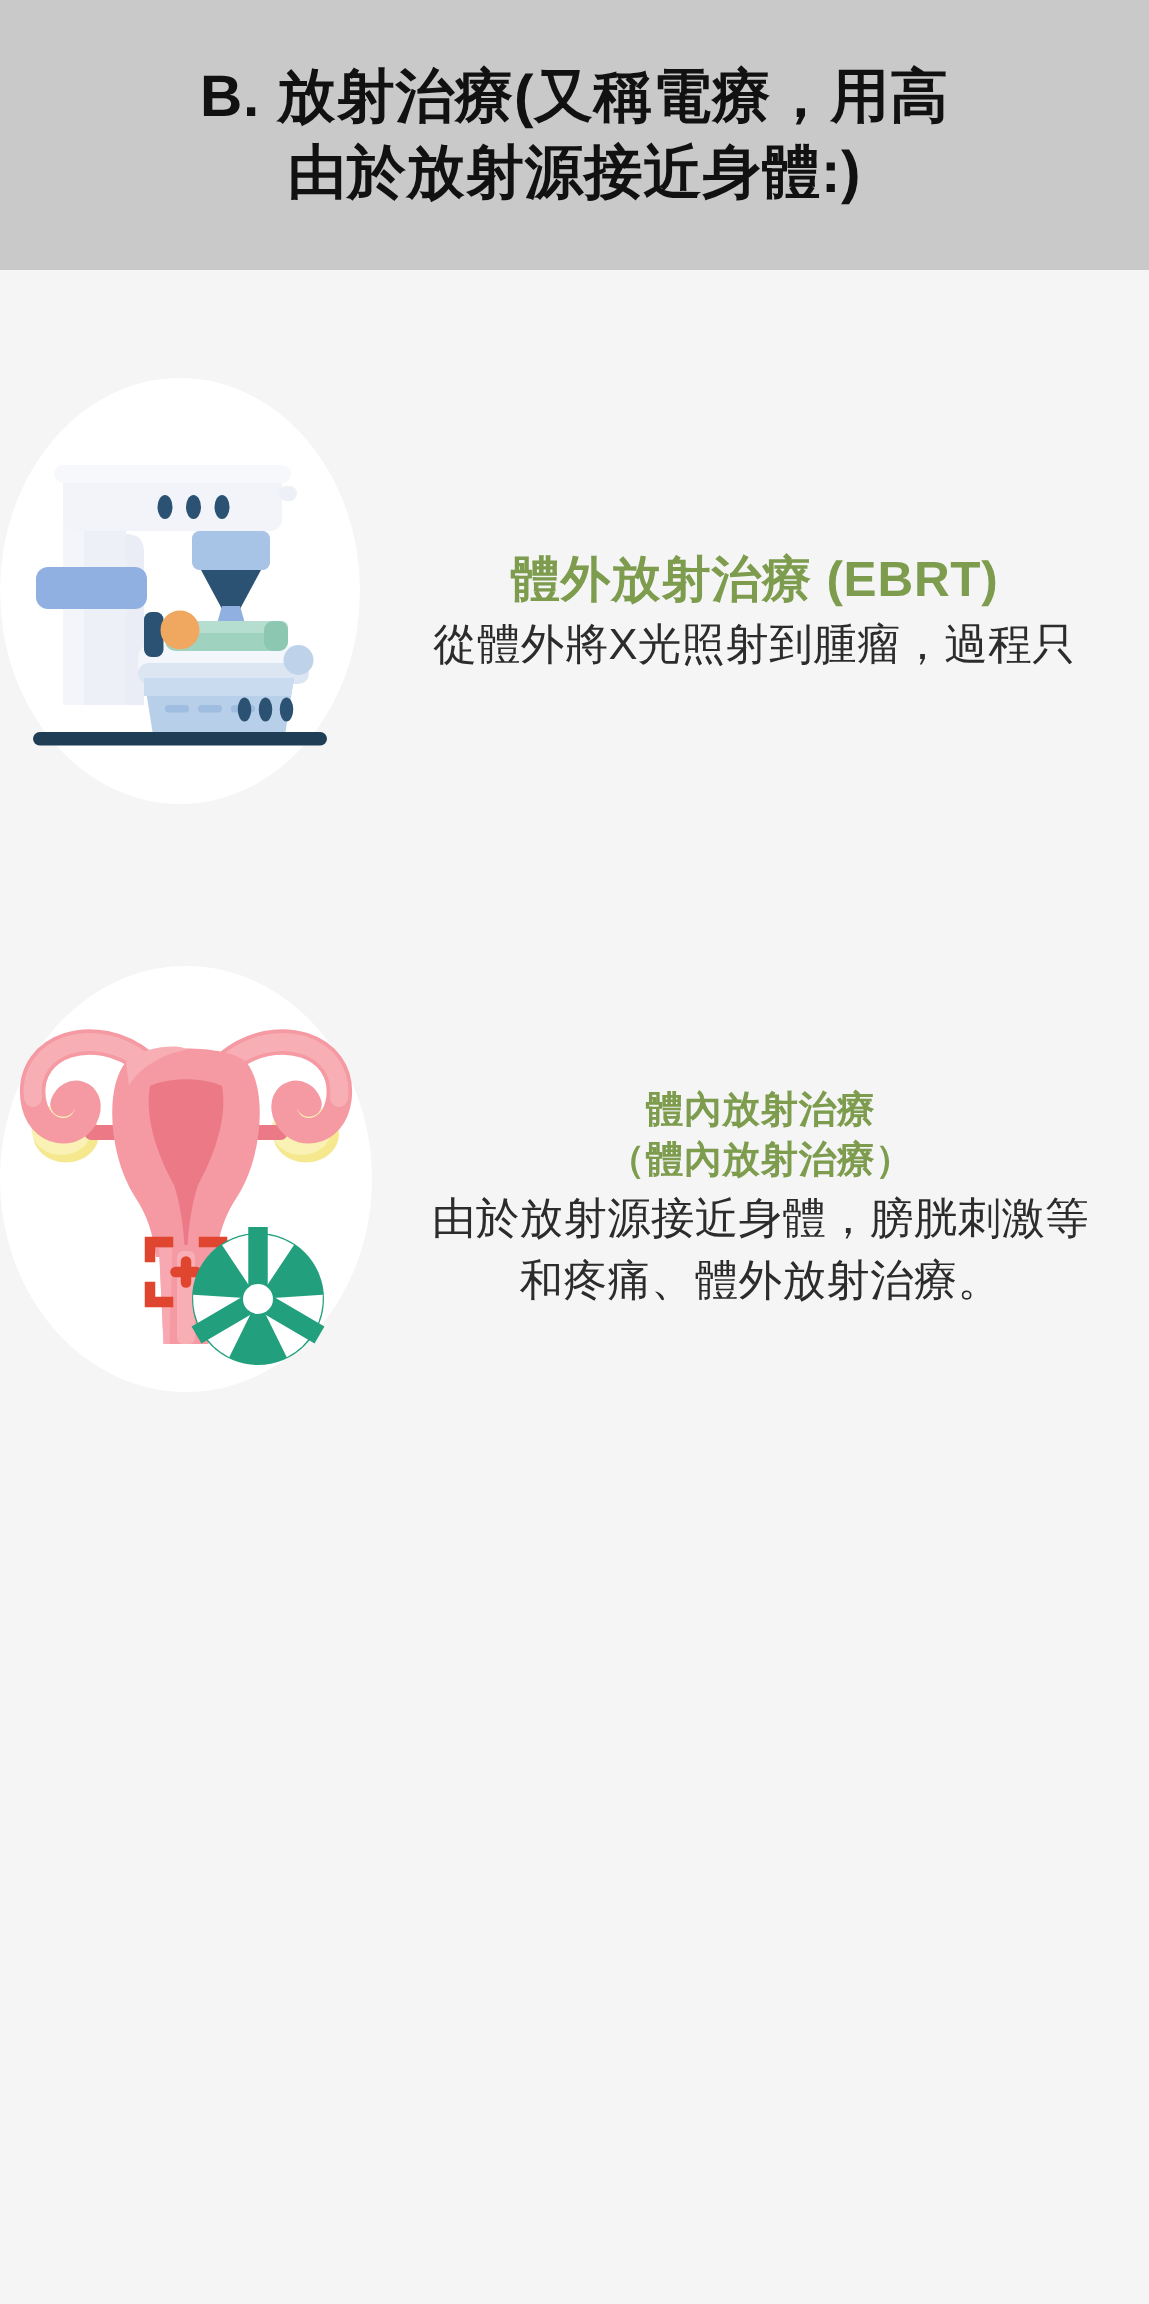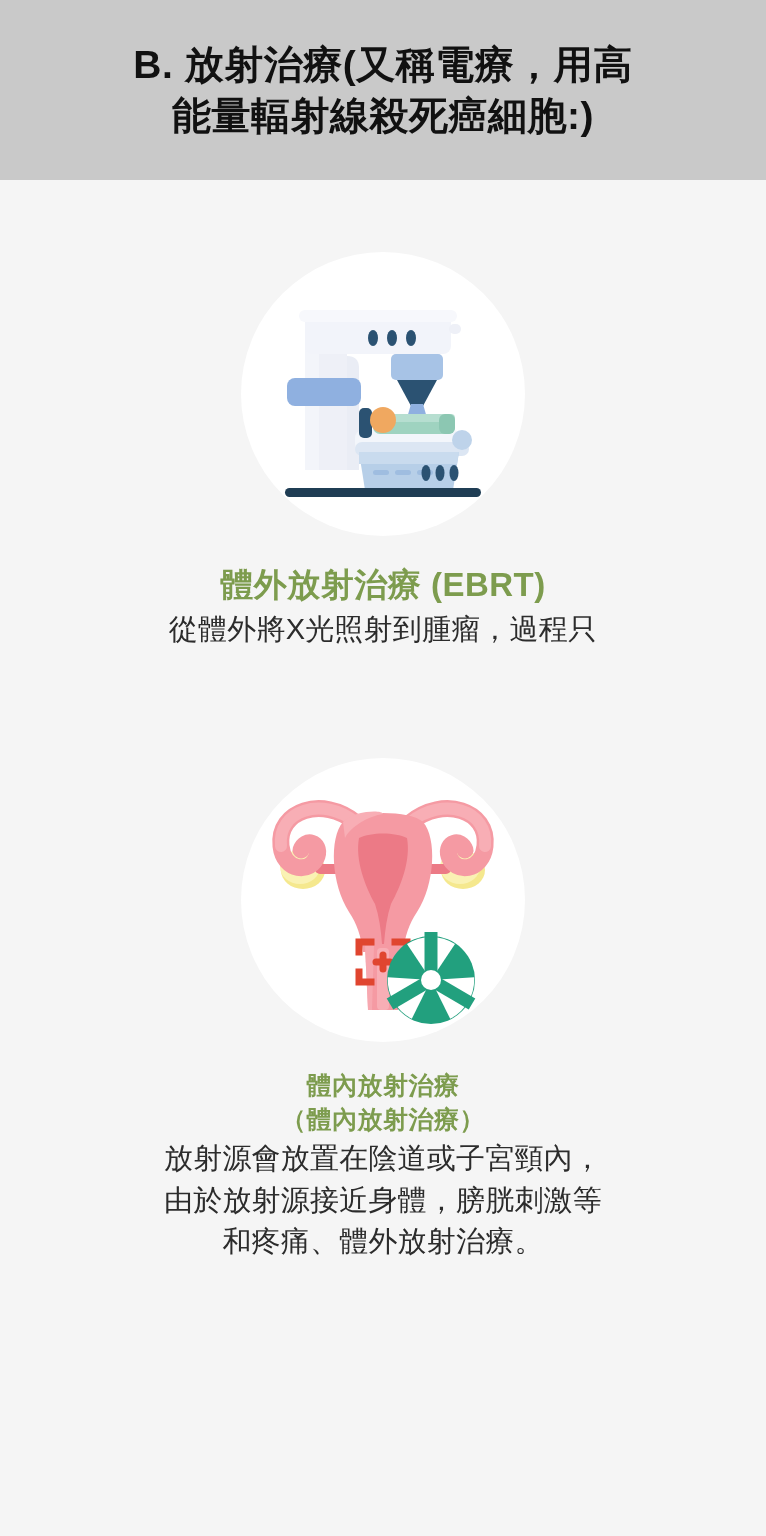--- a/index.html
+++ b/index.html
@@ -42,21 +42,21 @@
     line-height:1.32;
     color:#111111;
     text-align:center;
     letter-spacing:0.5px;
   }
 
   
   .section {
     width:100%;
     display:flex;
-    flex-direction:column;
+    flex-direction:row;
     align-items:center;
   }
 
   .section-1 { padding-top:72px; }
   .section-2 { padding-top:108px; }
 
   .illus-wrap {
     width:284px;
     height:284px;
     border-radius:50%;
@@ -104,21 +104,21 @@
   .cap-line { display:block; }
 </style>
 </head>
 <body>
 
 <div class="page">
 
   <div class="header-band">
     <div class="header-title">
       <span class="cap-line">B. 放射治療(又稱電療，用高</span>
-      <span class="cap-line">能量輻射線殺死癌細胞:)</span>
+      <span class="cap-line">由於放射源接近身體:)</span>
     </div>
   </div>
 
   <div class="section section-1">
 
     <div class="illus-wrap">
       <svg width="240" height="240" viewBox="0 0 240 240">
 
         <path d="M42 42 H84 V196 H42 Z" fill="#eef0f7"></path>
         <path d="M42 42 H56 V196 H42 Z" fill="#f3f5fa"></path>
@@ -244,20 +244,19 @@
         </g>
       </svg>
     </div>
 
     <div class="caption">
       <div class="caption-title-2">
         <span class="cap-line">體內放射治療</span>
         <span class="cap-line">（體內放射治療）</span>
       </div>
       <div class="caption-body">
-        <span class="cap-line">放射源會放置在陰道或子宮頸內，</span>
         <span class="cap-line">由於放射源接近身體，膀胱刺激等</span>
         <span class="cap-line">和疼痛、體外放射治療。</span>
       </div>
     </div>
   </div>
 
 </div>
 
 </body></html>

